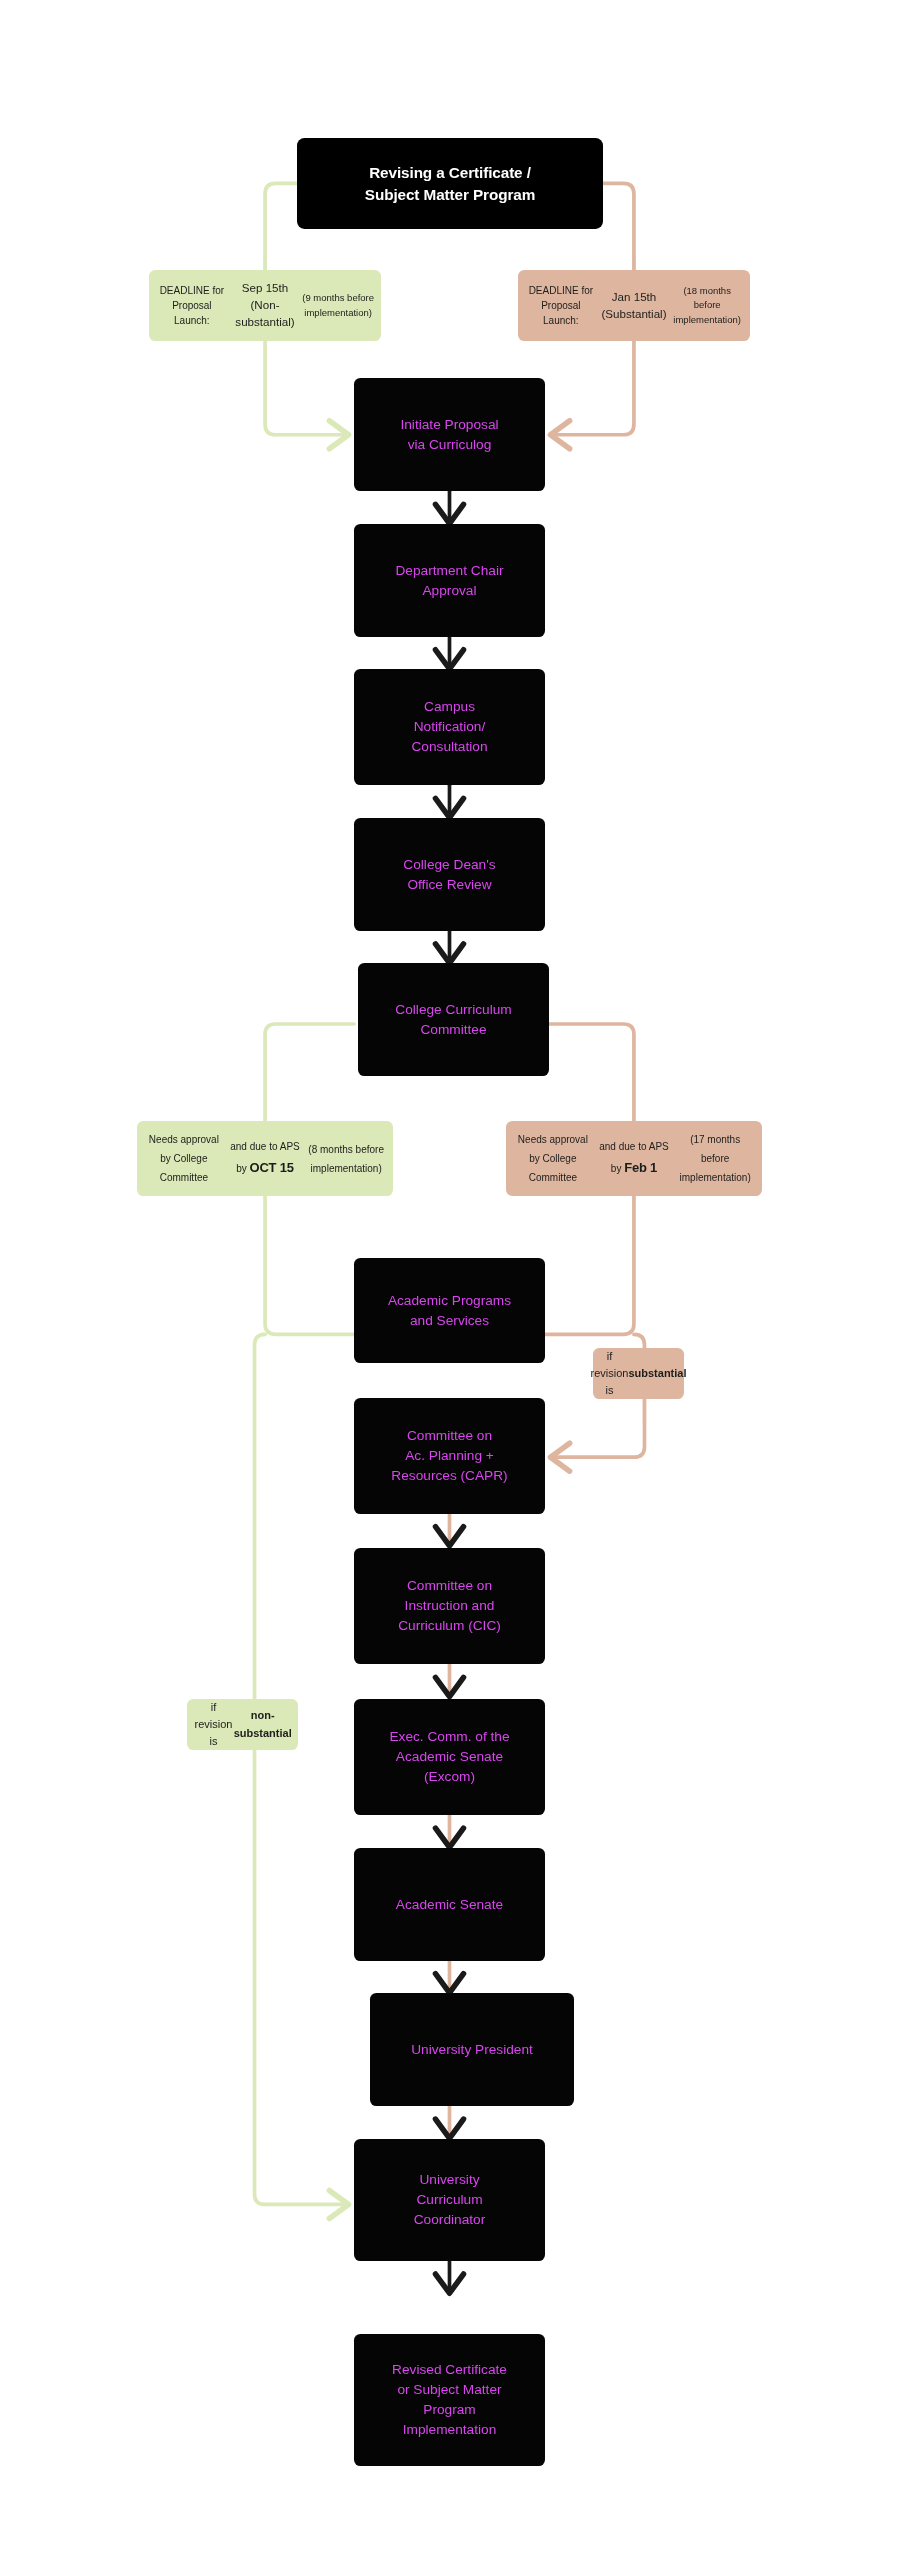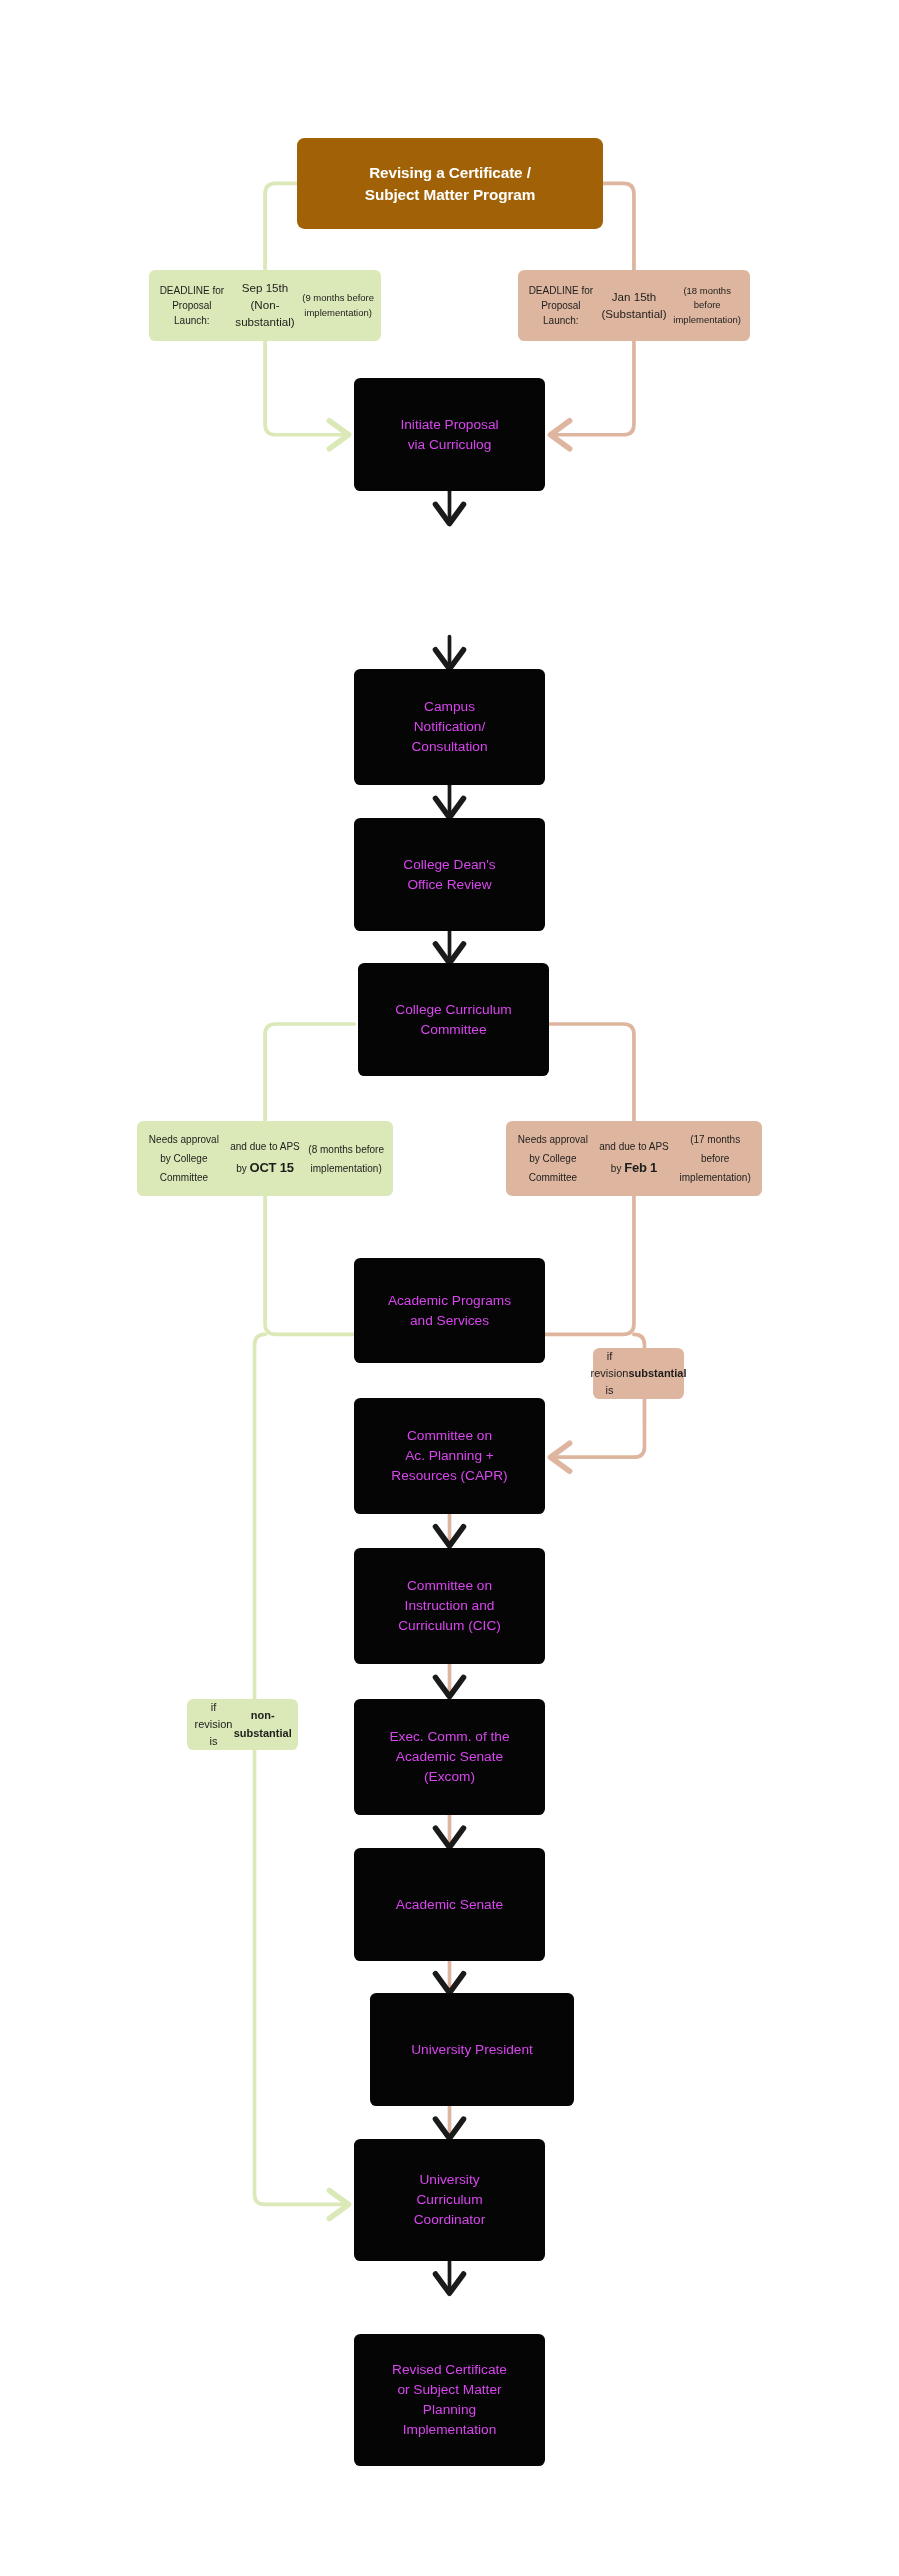--- a/index.html
+++ b/index.html
@@ -29,21 +29,21 @@
   .node {
     position: absolute;
     box-sizing: border-box;
     display: flex;
     flex-direction: column;
     align-items: center;
     justify-content: center;
     text-align: center;
   }
   .node-title {
-    background: #a16207;
+    background: #000000;
     color: #ffffff;
     border-radius: 7.4px;
     font-weight: bold;
     font-size: 15.3px;
     line-height: 1.42;
     letter-spacing: -0.1px;
     padding: 5.3px 9.5px;
   }
   .node-process {
     background: #050505;
@@ -145,20 +145,24 @@
     <span class="nl nl-sm">DEADLINE for Proposal Launch:</span>
     <span class="nl nl-bd">Jan 15th (Substantial)</span>
     <span class="nl nl-xs">(18 months before implementation)</span>
   </div>
 
   <div class="node node-process" style="left:354px; top:378px; width:191px; height:113px;">
     <span class="nl">Initiate Proposal</span>
     <span class="nl">via Curriculog</span>
   </div>
 
+  <div class="node node-process" style="left:354px; top:524px; width:191px; height:113px;">
+    <span class="nl">Department Chair</span>
+    <span class="nl">Approval</span>
+  </div>
 
   <div class="node node-process" style="left:354px; top:669px; width:191px; height:116px;">
     <span class="nl">Campus</span>
     <span class="nl">Notification/</span>
     <span class="nl">Consultation</span>
   </div>
 
   <div class="node node-process" style="left:354px; top:818px; width:191px; height:113px;">
     <span class="nl">College Dean's</span>
     <span class="nl">Office Review</span>
@@ -224,18 +228,18 @@
 
   <div class="node node-process" style="left:354px; top:2139px; width:191px; height:122px;">
     <span class="nl">University</span>
     <span class="nl">Curriculum</span>
     <span class="nl">Coordinator</span>
   </div>
 
   <div class="node node-process" style="left:354px; top:2294px; width:191px; height:132px;margin-top:40px;">
     <span class="nl">Revised Certificate</span>
     <span class="nl">or Subject Matter</span>
-    <span class="nl">Planning</span>
+    <span class="nl">Program</span>
     <span class="nl">Implementation</span>
   </div>
 
 </div>
 
 
 </body></html>

